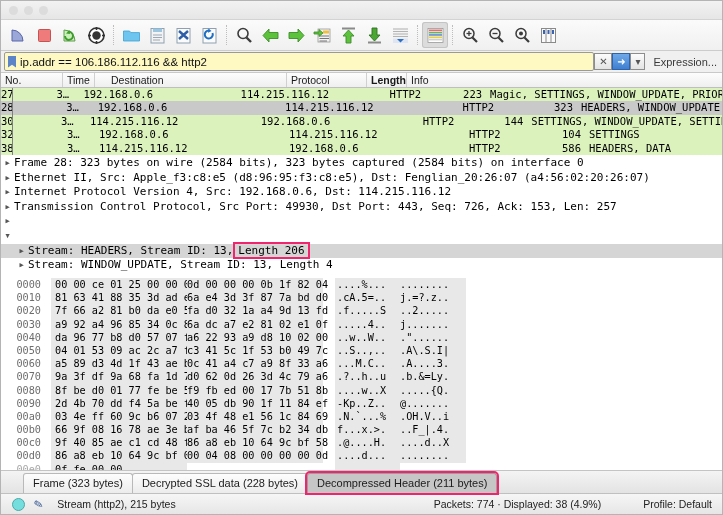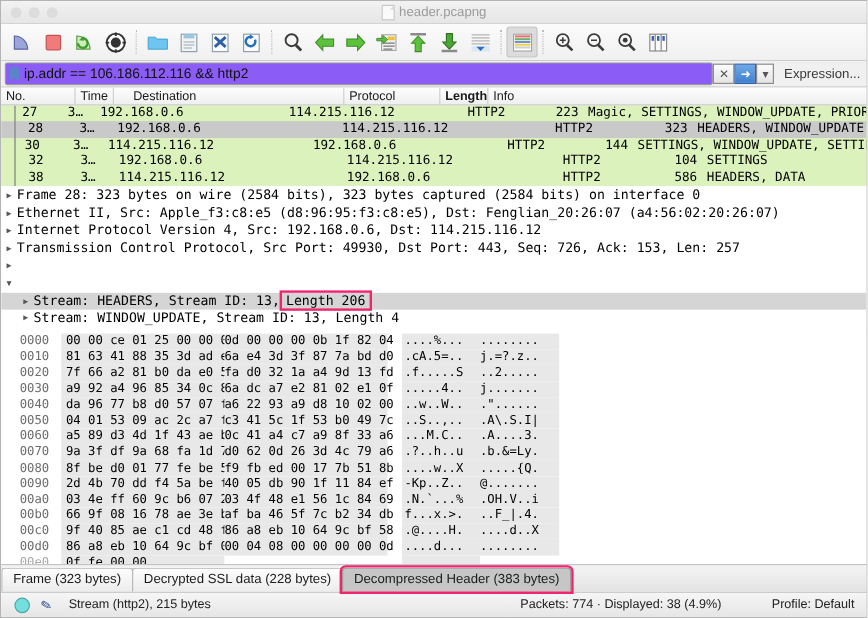--- a/index.html
+++ b/index.html
@@ -82,21 +82,21 @@
     height: 21px;
     background: #f0f0f0;
     display: flex; align-items: center;
     padding: 0 3px;
     border-bottom: 1px solid #c9c9c9;
     flex: 0 0 auto;
   }
   .filter-input {
     flex: 1 1 auto;
     height: 17px;
-    background: #8b5cf6;
+    background: #fef9c3;
     border: 1px solid #9a9a9a;
     border-radius: 2px;
     display: flex; align-items: center;
     overflow: hidden;
   }
   .bookmark {
     width: 8px; height: 12px;
     background: #5c84c8;
     margin: 0 4px 0 3px;
     flex: 0 0 auto;
@@ -162,21 +162,21 @@
   }
   .prow {
     display: flex; height: 13.4px; align-items: center;
     white-space: nowrap;
   }
   .prow.sel { background: #c9c9c9; }
   .prow span {
     height: 13.4px; line-height: 13.4px; overflow: hidden;
     box-sizing: border-box; padding-right: 4px;
   }
-  .p-no   { width: 62px; text-align: center; }
+  .p-no   { width: 62px; text-align: left; }
   .p-time { width: 32px; padding-left: 4px !important; padding-right:0 !important; }
   .p-src  { width: 190px; padding-left: 4px !important; }
   .p-dst  { width: 180px; padding-left: 4px !important; }
   .p-proto{ width: 80px; padding-left: 4px !important; }
   .p-len  { width: 40px; text-align: right; }
   .p-info { flex: 1 1 auto; padding-left: 4px !important; }
 
   
   .detail {
     background: #fff;
@@ -227,21 +227,21 @@
   .h-a1 { width: 63px; background: #e8e8e8; padding-left: 2px; flex: 0 0 auto; }
   .h-a2 { width: 66px; background: #e8e8e8; flex: 0 0 auto; }
   .hrow.dim .h-off { color: #a8a8a8; }
 
   
   .tabs {
     height: 22px;
     background: linear-gradient(#f4f4f4,#e3e3e3);
     border-top: 1px solid #c4c4c4;
     display: flex; align-items: flex-end;
-    padding-left: 0;
+    padding-left: 22px;
     flex: 0 0 auto;
     position: relative;
   }
   .tab {
     height: 19px; line-height: 19px;
     padding: 0 9px;
     font-size: 11px;
     background: linear-gradient(#fdfdfd,#ececec);
     border: 1px solid #b9b9b9;
     border-bottom: none;
@@ -282,24 +282,20 @@
 </head>
 <body>
 
 <div class="win">
 
   <div class="titlebar">
     <div class="traffic">
       <div class="dot"></div>
       <div class="dot"></div>
       <div class="dot"></div>
-    </div>
-    <div class="title-center">
-      <div class="doc-icon"></div>
-      <span class="title-text">header.pcapng</span>
     </div>
   </div>
 
   <div class="toolbar">
 
     <div class="tbtn">
       <svg width="19" height="19" viewBox="0 0 19 19">
           <path d="M3 15 L3 4 A11 11 0 0 1 14 15 Z" fill="#9aa7d8" stroke="#5a66a8" stroke-width="1"></path>
         </svg>
     </div>
@@ -584,21 +580,21 @@
       <div class="hrow"><span class="h-off">00a0</span><span class="h-b1">03 4e ff 60 9c b6 07 25</span><span class="h-b2">03 4f 48 e1 56 1c 84 69</span><span class="h-gap"></span><span class="h-a1">.N.`...%</span><span class="h-a2">.OH.V..i</span></div>
       <div class="hrow"><span class="h-off">00b0</span><span class="h-b1">66 9f 08 16 78 ae 3e b3</span><span class="h-b2">af ba 46 5f 7c b2 34 db</span><span class="h-gap"></span><span class="h-a1">f...x.&gt;.</span><span class="h-a2">..F_|.4.</span></div>
       <div class="hrow"><span class="h-off">00c0</span><span class="h-b1">9f 40 85 ae c1 cd 48 ff</span><span class="h-b2">86 a8 eb 10 64 9c bf 58</span><span class="h-gap"></span><span class="h-a1">.@....H.</span><span class="h-a2">....d..X</span></div>
       <div class="hrow"><span class="h-off">00d0</span><span class="h-b1">86 a8 eb 10 64 9c bf 00</span><span class="h-b2">00 04 08 00 00 00 00 0d</span><span class="h-gap"></span><span class="h-a1">....d...</span><span class="h-a2">........</span></div>
       <div class="hrow dim"><span class="h-off">00e0</span><span class="h-b1">0f fe 00 00</span><span class="h-b2" style="background: transparent;"></span><span class="h-gap"></span><span class="h-a1">....</span><span class="h-a2" style="background: transparent;"></span></div>
     </div>
 
   <div class="tabs" id="bottom-tabs">
       <div class="tab">Frame (323 bytes)</div>
       <div class="tab">Decrypted SSL data (228 bytes)</div>
-      <div class="tab sel annot" style="outline-color: rgb(240, 37, 110);">Decompressed Header (383 bytes)</div>
+      <div class="tab sel annot" style="outline-color: rgb(240, 37, 110);">Decompressed Header (211 bytes)</div>
     </div>
 
   <div class="status">
     <div class="st-circle"></div>
     <span class="st-pen">✎</span>
     <span class="st-left">Stream (http2), 215 bytes</span>
     <span class="st-mid">Packets: 774 · Displayed: 38 (4.9%)</span>
     <span class="st-right">Profile: Default</span>
   </div>
 

